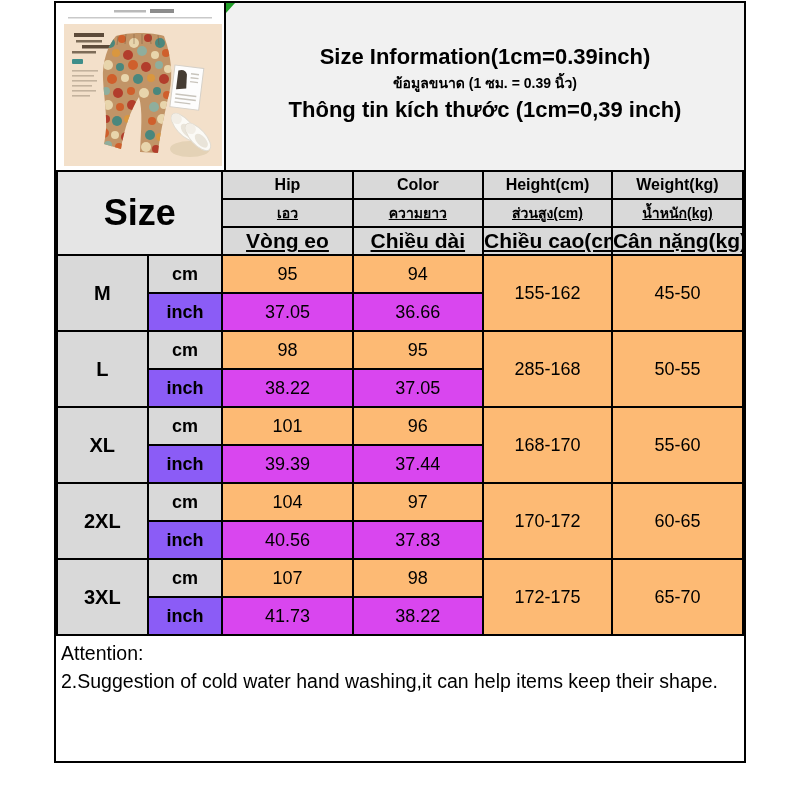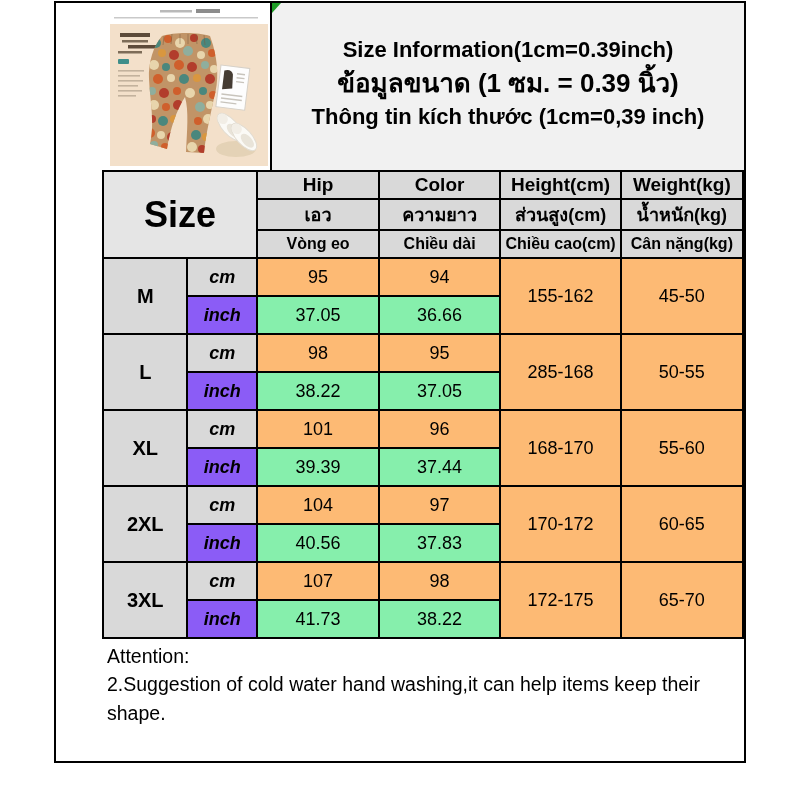--- a/index.html
+++ b/index.html
@@ -4,57 +4,57 @@
 <style>
   html,body{margin:0;padding:0;}
   body{
     width:800px;height:800px;background:#ffffff;position:relative;
     font-family:"Liberation Sans", sans-serif;color:#000;
     -webkit-font-smoothing:antialiased;
   }
   .content-box{
     position:absolute;left:54px;top:1px;width:692px;height:762px;
     border:2px solid #000;box-sizing:border-box;
-    display:flex;flex-direction:column;background:#fff;padding-left:46px;
+    display:flex;flex-direction:column;background:#fff;
   }
   
   .top-section{display:flex;height:167px;flex:0 0 auto;position:relative;}
   .product-photo{
     width:168px;flex:0 0 168px;border-right:2px solid #000;
     background:#fff;position:relative;overflow:hidden;
   }
   .product-photo svg{display:block;}
   .title-area{
     flex:1;background:#f1f1f1;
     display:flex;flex-direction:column;justify-content:center;align-items:center;
     gap:7px;padding-bottom:6px;box-sizing:border-box;
   }
   .title-line{font-weight:bold;font-size:22px;line-height:1.1;text-align:center;letter-spacing:0px;}
-  .title-line.th{font-size:26px;}
+  .title-line.th{font-size:14px;}
   .green-marker{
     position:absolute;left:170px;top:0;width:9px;height:10px;
     background:#1f9d27;clip-path:polygon(0 0,100% 0,0 100%);
   }
   
   table.size-table{
     width:100%;border-collapse:collapse;table-layout:fixed;flex:0 0 auto;
     border-top:2px solid #000;
   }
   .size-table th,.size-table td{
     border:2px solid #000;text-align:center;vertical-align:middle;
     padding:0;overflow:hidden;white-space:nowrap;
   }
-  .size-table thead th{height:26px;background:#d9d9d9;font-size:19px;font-weight:bold;}
-  .size-table thead th.lang-th{font-size:18px;}
-  .size-table thead th.lang-vi{font-size:16px;}
+  .size-table thead th{height:26px;background:#d9d9d9;font-size:16px;font-weight:bold;}
+  .size-table thead th.lang-th{font-size:14px;text-decoration:underline;}
+  .size-table thead th.lang-vi{font-size:21px;text-decoration:underline;}
   .size-table th.corner{background:#e5e5e5;font-size:36px;font-weight:bold;}
   .size-table tbody th.size-cell{background:#d9d9d9;font-size:20px;font-weight:bold;}
-  .size-table tbody th.unit-cell{background:#d9d9d9;font-size:18px;font-weight:bold;height:36px;font-style:italic;}
+  .size-table tbody th.unit-cell{background:#d9d9d9;font-size:18px;font-weight:bold;height:36px;}
   .size-table tbody th.unit-cell-inch{background:#8b5cf6;}
-  .size-table tbody td{font-size:18px;font-weight:normal;background:#86efac;}
+  .size-table tbody td{font-size:18px;font-weight:normal;background:#d946ef;}
   .size-table tbody td.gray{background:#fdba74;}
   
   .attention{
     flex:1;padding:3px 5px 0 5px;box-sizing:border-box;
     font-size:19.5px;line-height:1.45;text-align:left;background:#fff;
   }
 </style>
 </head>
 <body>
 

